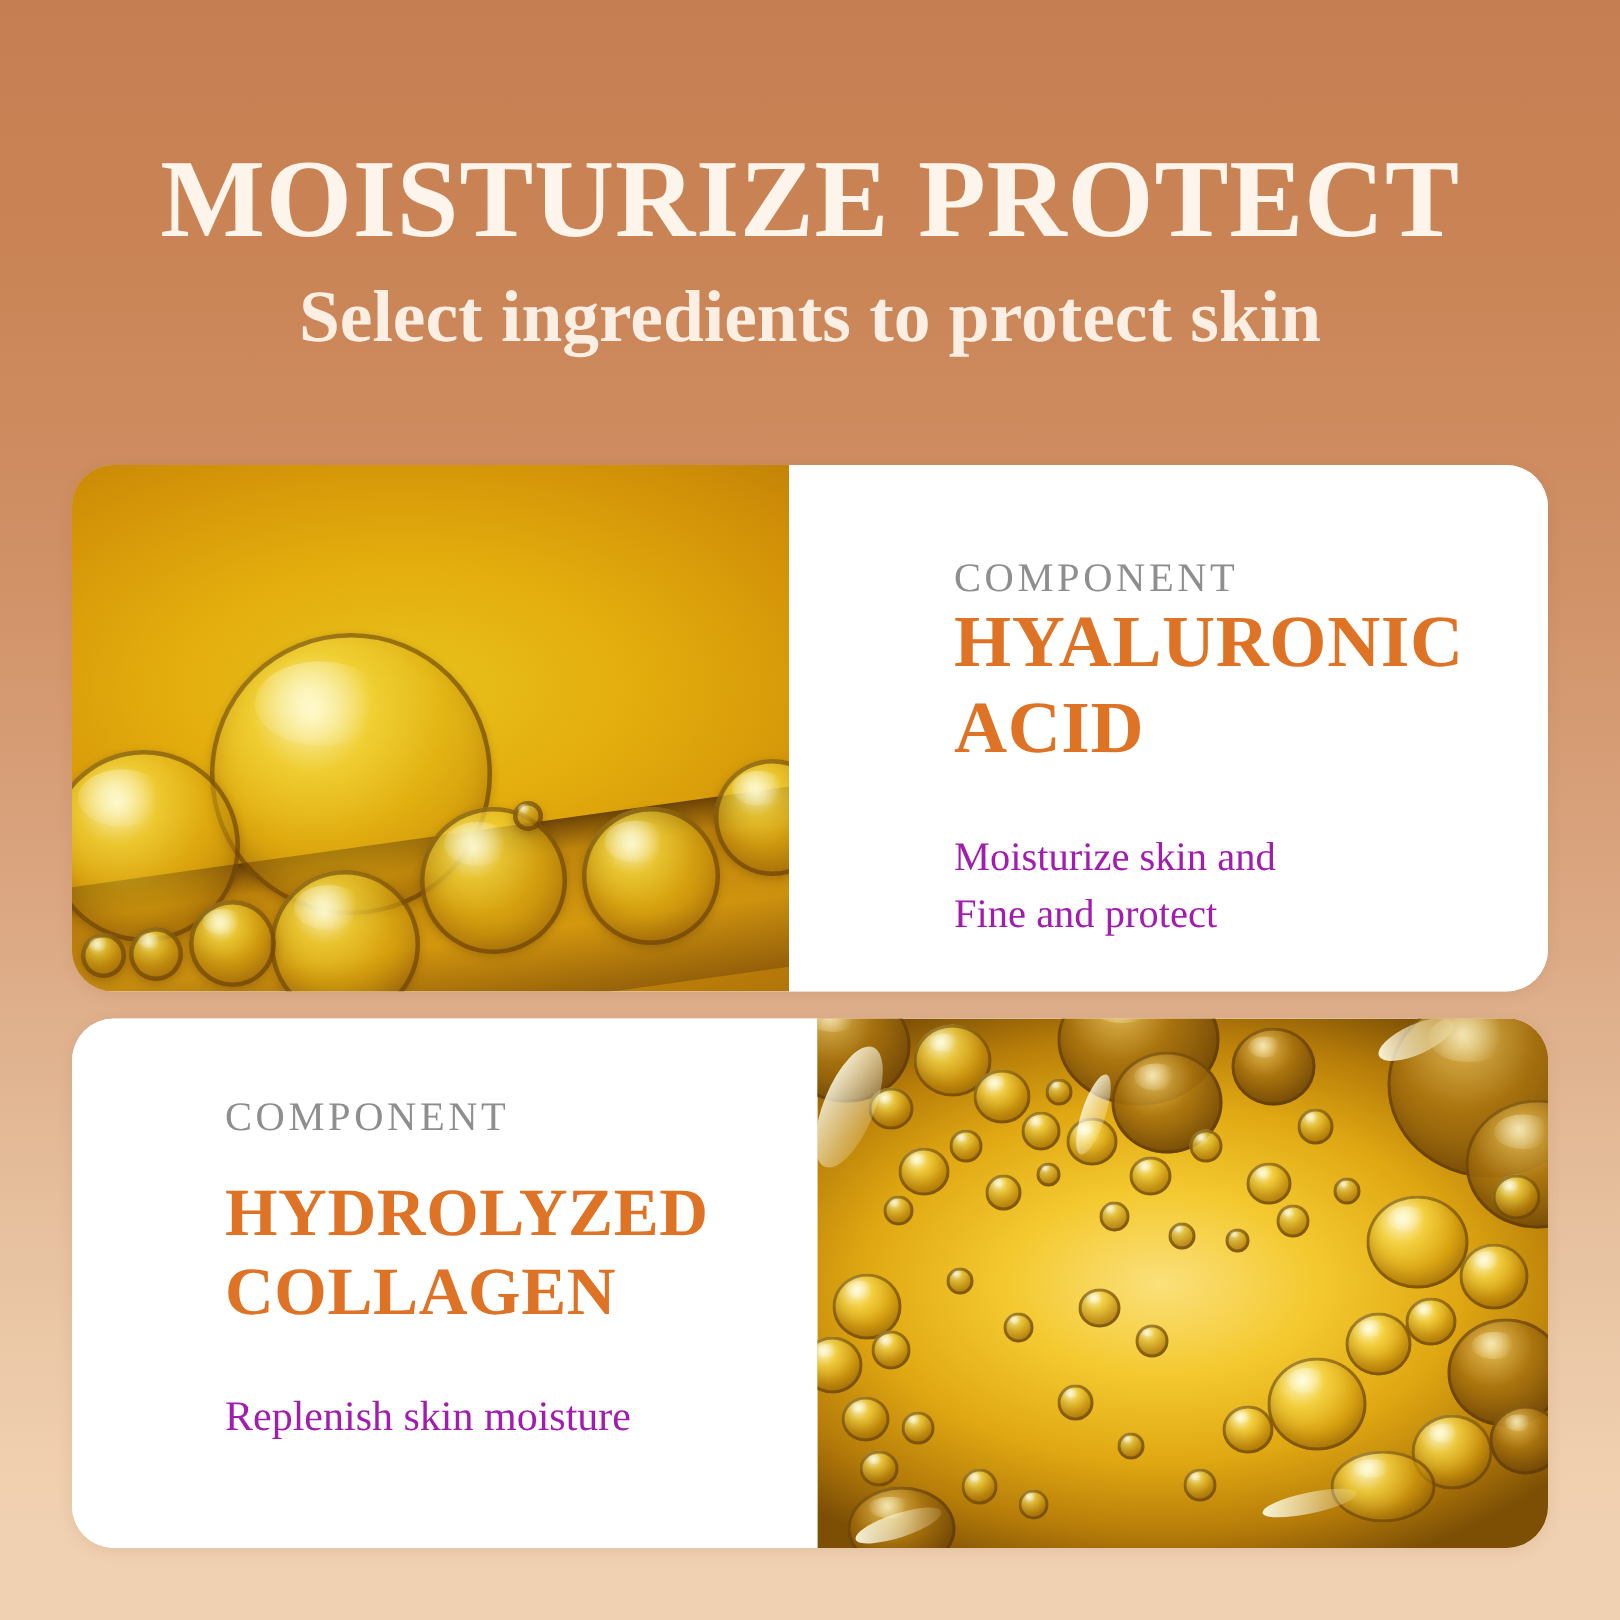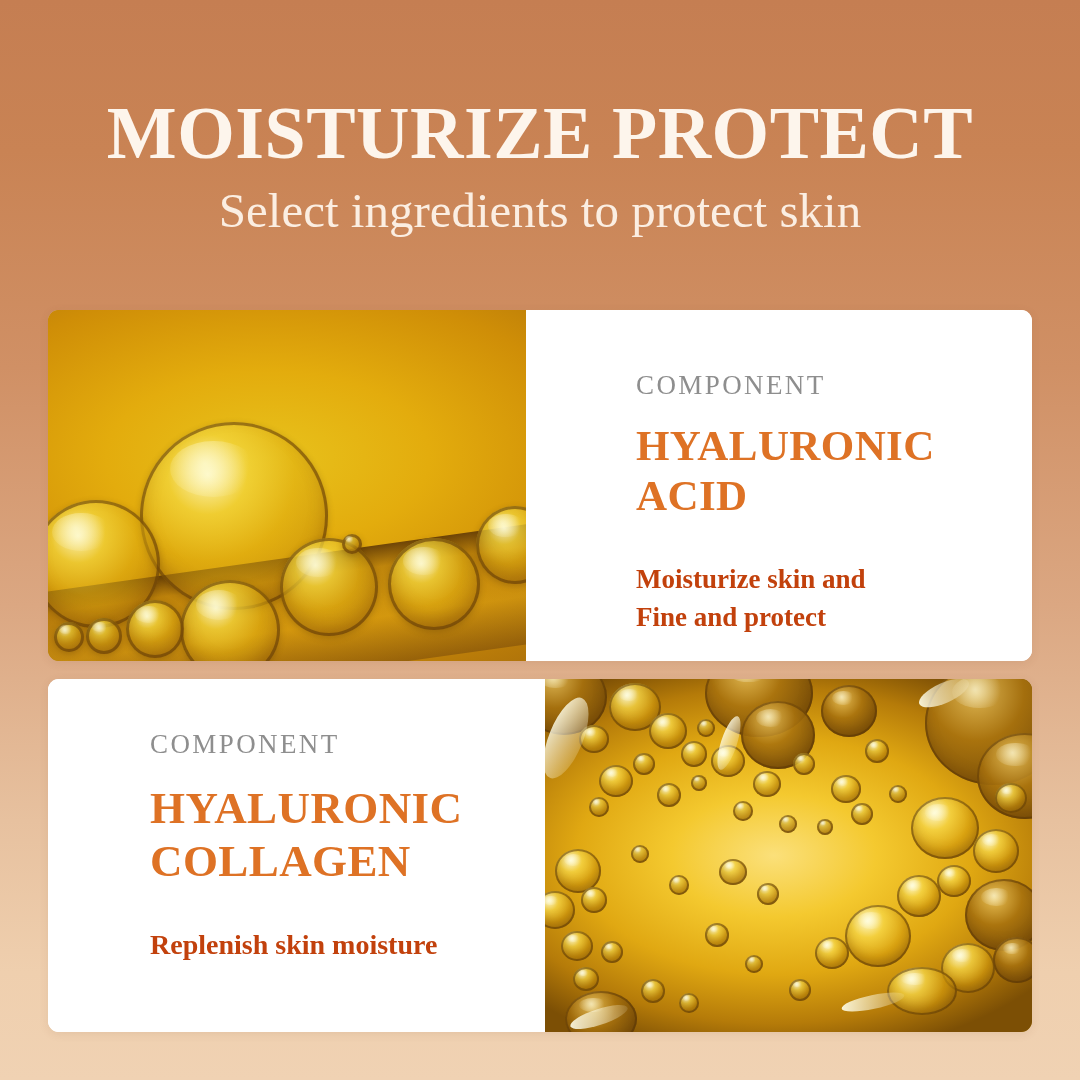--- a/index.html
+++ b/index.html
@@ -46,31 +46,31 @@
     letter-spacing: 0.5px;
     color: #fdf5ec;
     font-family: "Liberation Serif", "DejaVu Serif", serif;
     white-space: nowrap;
   }
   .subtitle {
     margin: 0;
     padding-top: 16px;
     font-size: 49px;
     line-height: 1.0;
-    font-weight: 400;
+    font-weight: 700;
     color: #fbeee2;
     font-family: "Liberation Serif", "DejaVu Serif", serif;
     white-space: nowrap;
   }
 
   
   .card {
     position: absolute;
     display: flex;
-    border-radius: 11px;
+    border-radius: 28px;
     overflow: hidden;
     background: #ffffff;
     box-shadow: 0 2px 10px rgba(120, 70, 35, 0.10);
   }
   #card-1 {
     left: 48px;
     top: 310px;
     width: 984px;
     height: 351px;
   }
@@ -104,36 +104,34 @@
 
   .eyebrow {
     font-size: 27px;
     letter-spacing: 2.4px;
     color: #8e8e8e;
     font-weight: 400;
     font-family: "Liberation Serif", "DejaVu Serif", serif;
     line-height: 1;
   }
   .comp-name {
-    margin-top: 22px;
-    font-size: 43px;
+    font-size: 49px;
     line-height: 1.17;
     font-weight: 700;
     color: #de7225;
     letter-spacing: 0.4px;
     font-family: "Liberation Serif", "DejaVu Serif", serif;
   }
   #card-2 .comp-name { font-size: 45px; margin-top: 24px; }
   .desc {
     margin-top: 38px;
     font-size: 27px;
     line-height: 1.42;
-    color: #c2410c;
-    font-family: "Liberation Serif", "DejaVu Serif", serif;
-    font-weight: bold;
+    color: #a21caf;
+    font-family: "Liberation Serif", "DejaVu Serif", serif;
   }
   #card-2 .desc { font-size: 28px; }
   .desc-line { display: block; }
 
   
   .oil1 {
     position: absolute;
     inset: 0;
     background:
       radial-gradient(130% 95% at 46% 42%, #e8c21c 0%, #e3ac0d 26%, #cf8e07 52%, #b0740a 74%, #9a6309 100%),
@@ -241,21 +239,21 @@
         <span class="desc-line">Moisturize skin and</span>
         <span class="desc-line">Fine and protect</span>
       </div>
     </div>
   </div>
 
   <div class="card" id="card-2">
 
     <div class="panel">
       <div class="eyebrow">COMPONENT</div>
-      <div class="comp-name">HYALURONIC COLLAGEN</div>
+      <div class="comp-name">HYDROLYZED COLLAGEN</div>
       <div class="desc">
         <span class="desc-line">Replenish skin moisture</span>
       </div>
     </div>
 
     <div class="media">
       <div class="oil2"></div>
 
       <div class="d dark" style="left:160px; top:-30px; width:108px; height:88px;"></div>
       <div class="d dark" style="left:196px; top:22px;  width:74px;  height:68px;"></div>

